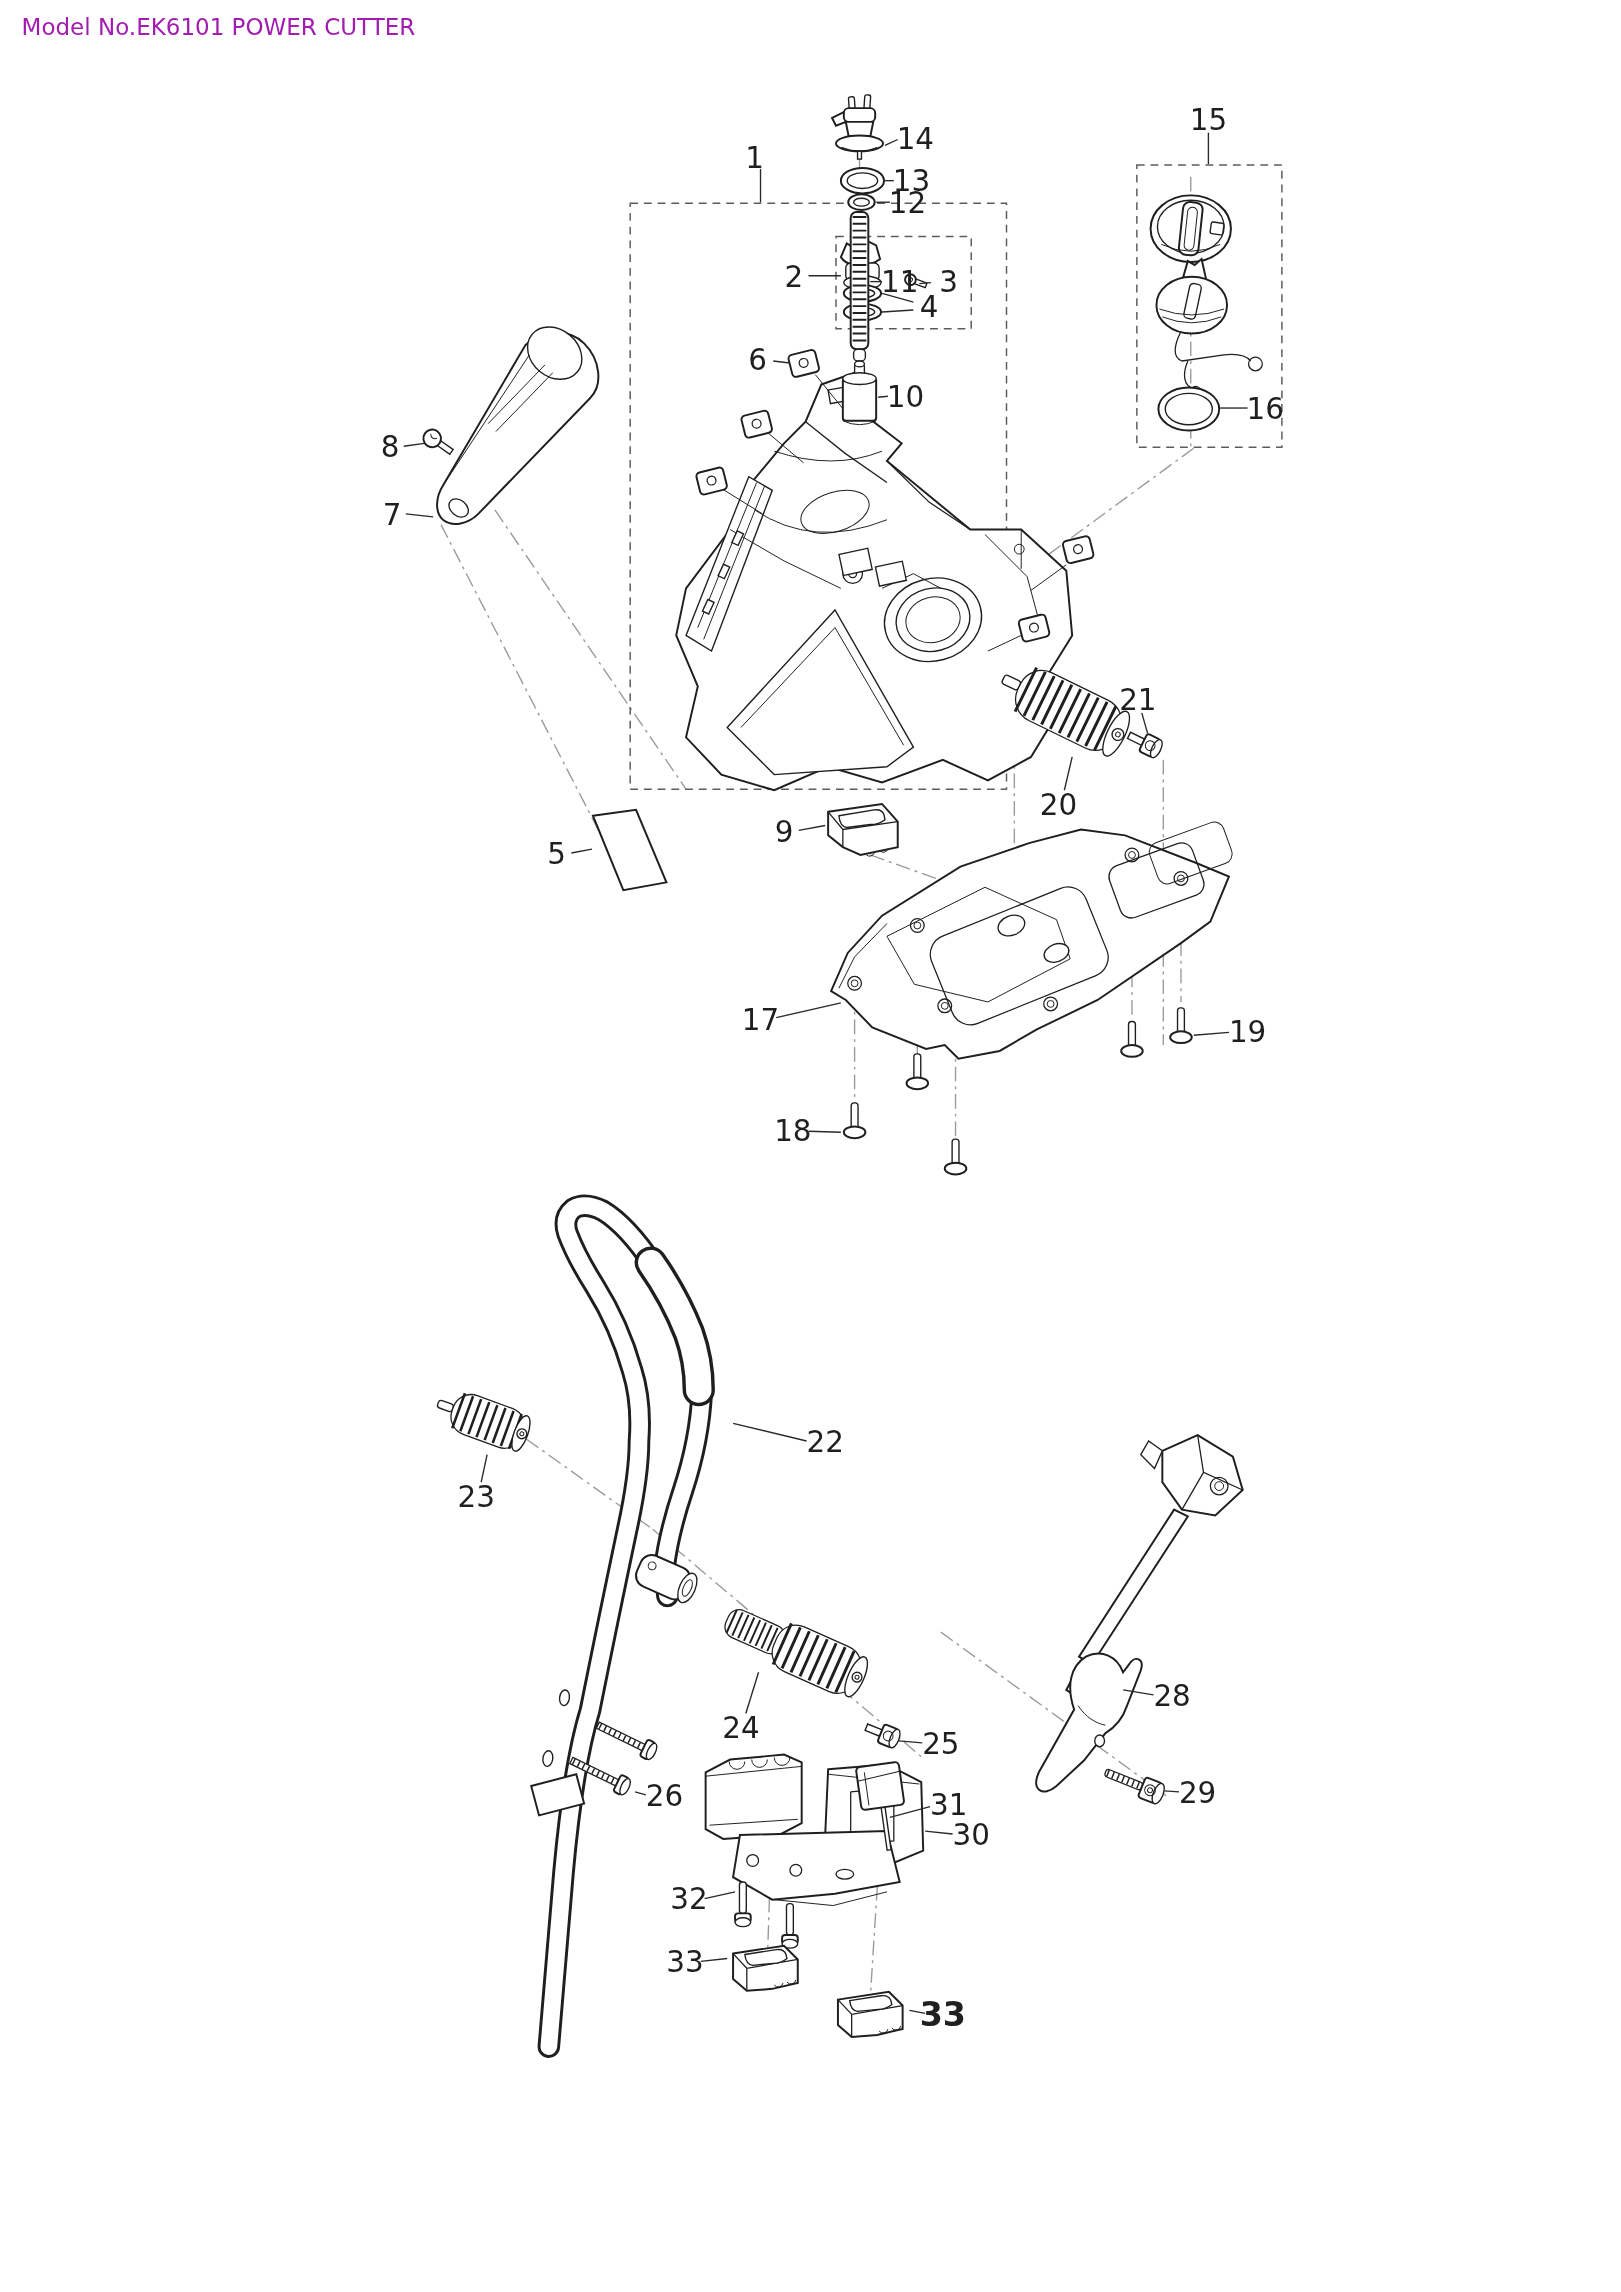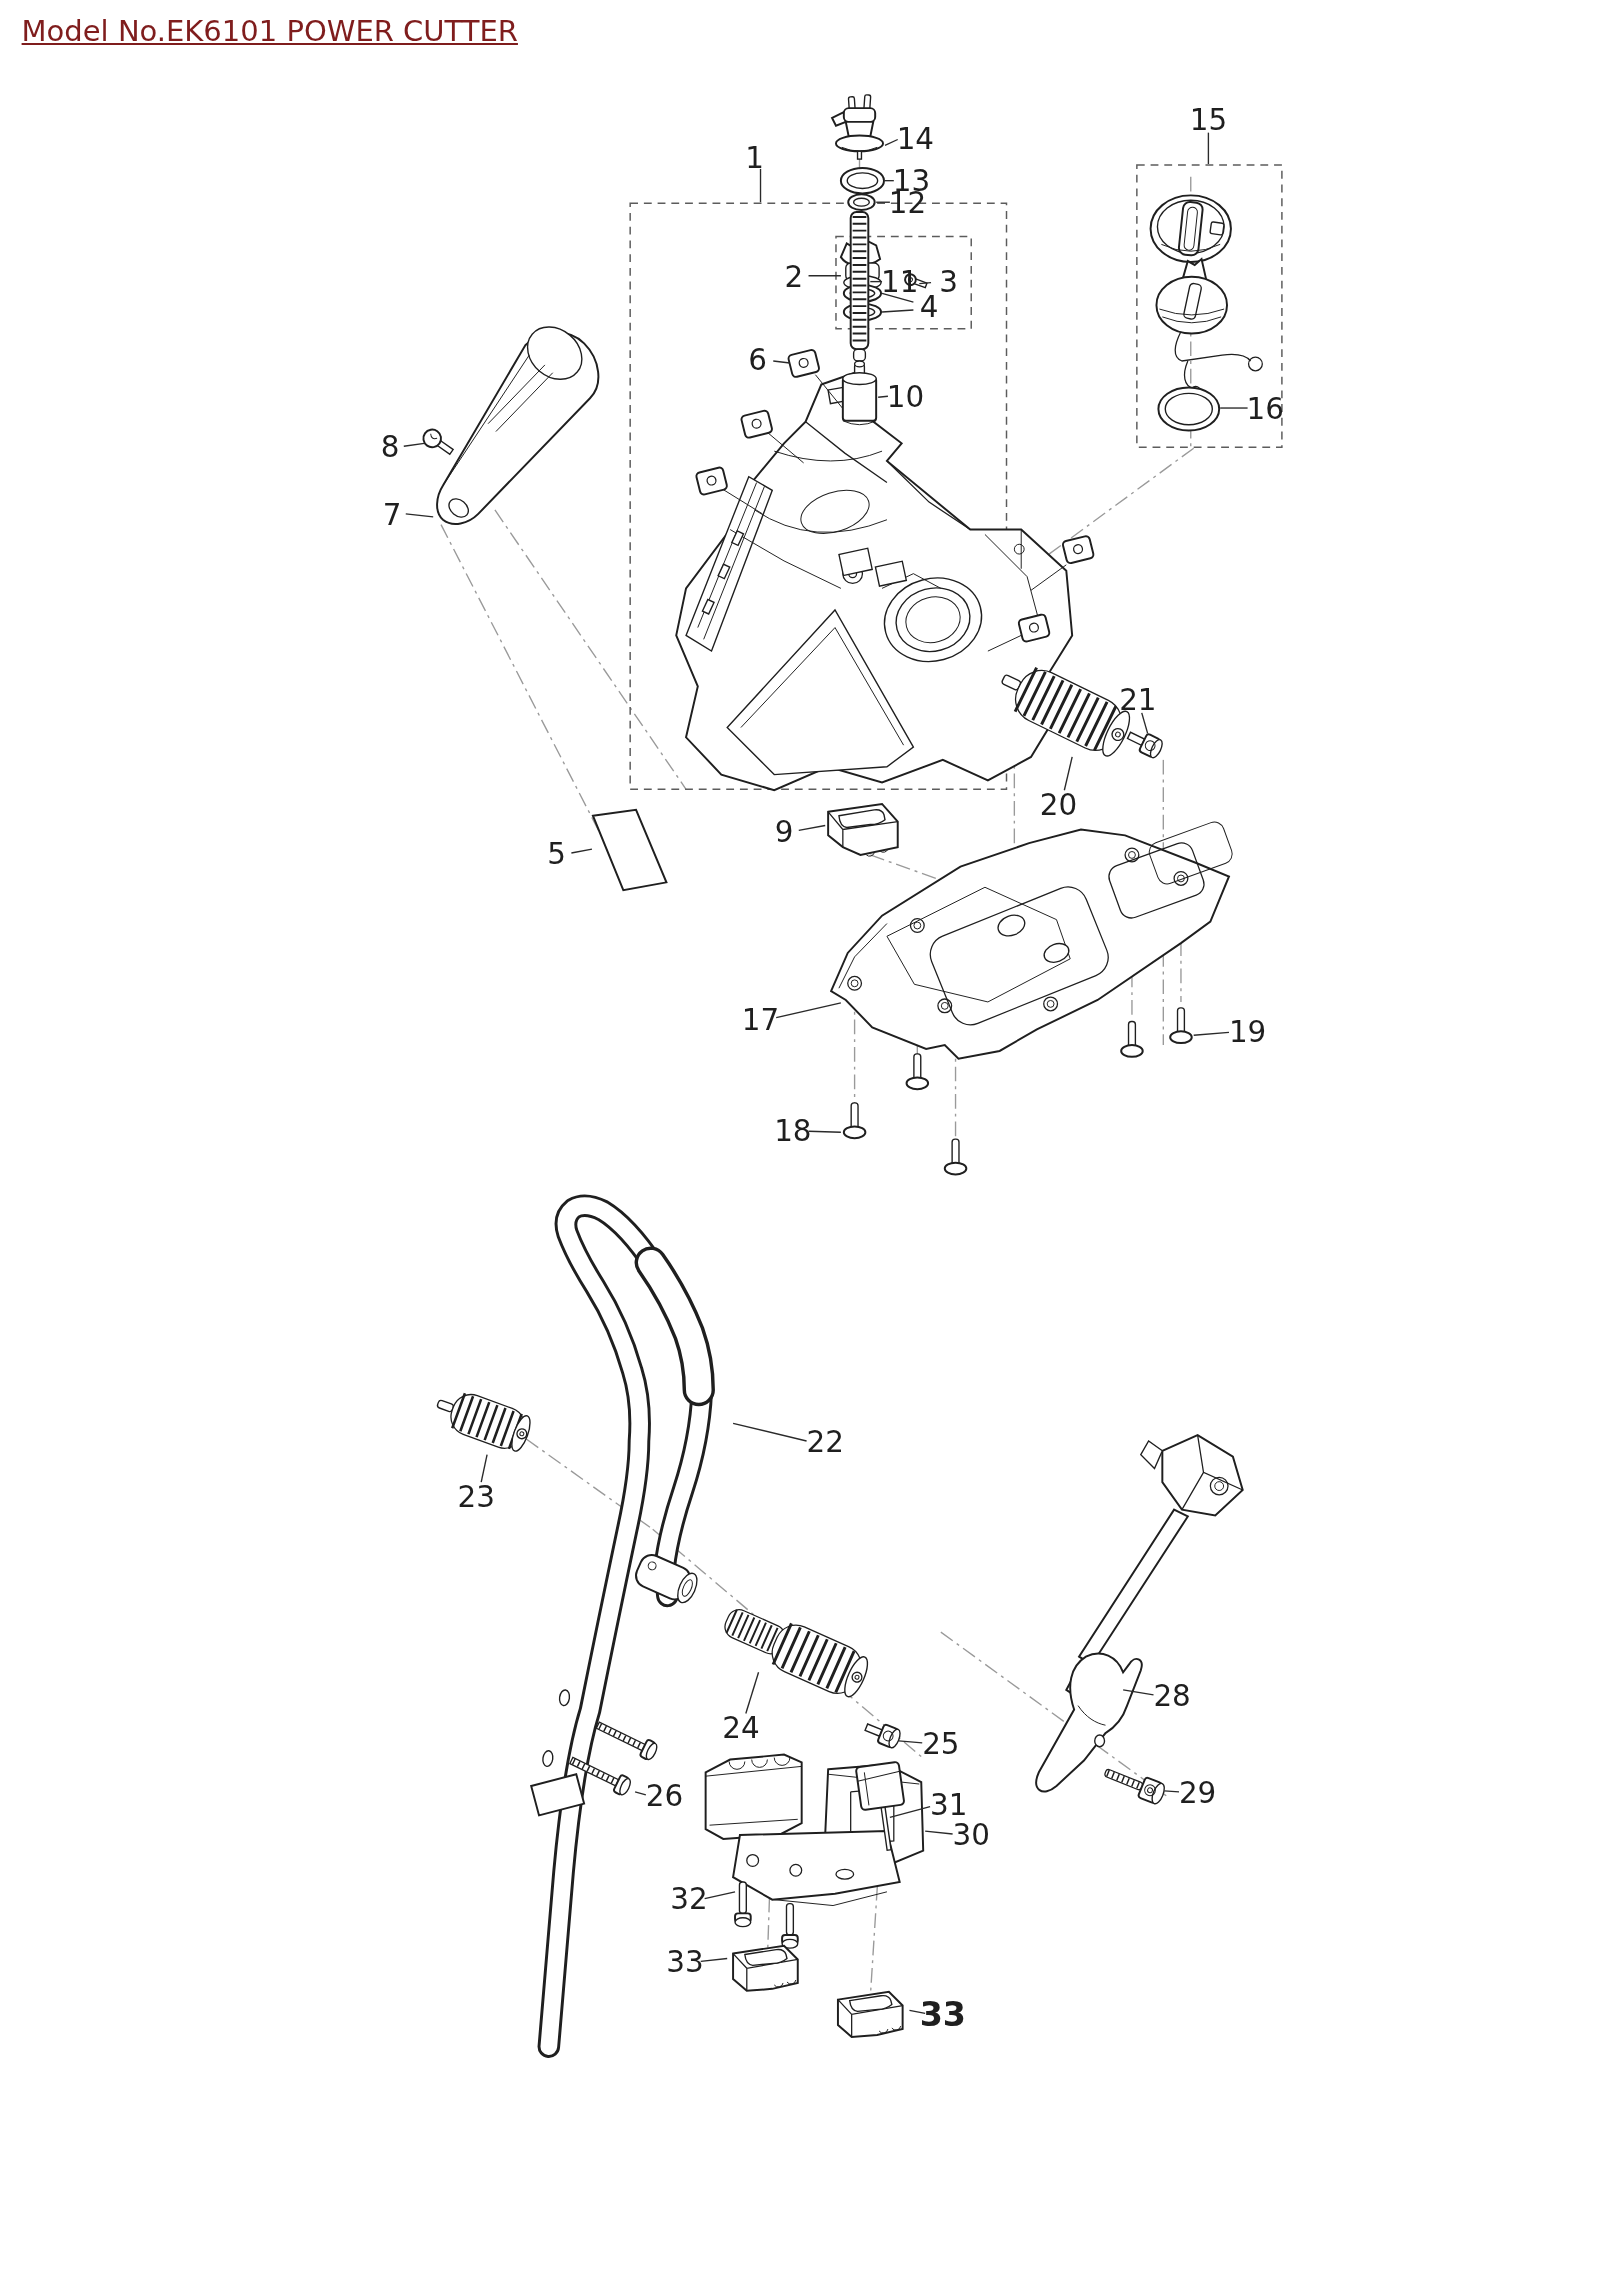--- a/index.html
+++ b/index.html
@@ -1,19 +1,19 @@
 <!DOCTYPE html>
 <html><head>
 <meta charset="utf-8">
 <style>
   html,body{margin:0;padding:0;background:#fff;}
   .page{position:relative;width:1621px;height:2293px;background:#fff;overflow:hidden;
         font-family:"Liberation Sans",sans-serif;}
-  .title{position:absolute;left:21.6px;top:13.7px;font-size:29px;color:#7f1d1d;
-         font-family:"DejaVu Sans","Liberation Sans",sans-serif;letter-spacing:0px;text-decoration:underline;}
+  .title{position:absolute;left:21.6px;top:13.7px;font-size:23px;color:#a21caf;
+         font-family:"DejaVu Sans","Liberation Sans",sans-serif;letter-spacing:0px;}
   svg{position:absolute;left:0;top:0;}
   .co{font-family:"DejaVu Sans","Liberation Sans",sans-serif;font-size:30px;fill:#1f1f1f;}
   .co.bold{font-size:34px;font-weight:bold;}
   .ol{fill:#fff;stroke:#1f1f1f;stroke-width:2;}
   .ol2{fill:#fff;stroke:#1f1f1f;stroke-width:1.4;}
   .ln{fill:none;stroke:#1f1f1f;stroke-width:1.3;}
   .lnt{fill:none;stroke:#1f1f1f;stroke-width:1;}
   .lead{fill:none;stroke:#2a2a2a;stroke-width:1.4;}
   .dashbox{fill:none;stroke:#5c5c5c;stroke-width:1.5;stroke-dasharray:8 6;}
   .cdash{fill:none;stroke:#9a9a9a;stroke-width:1.4;stroke-dasharray:15 5 3 5;}

